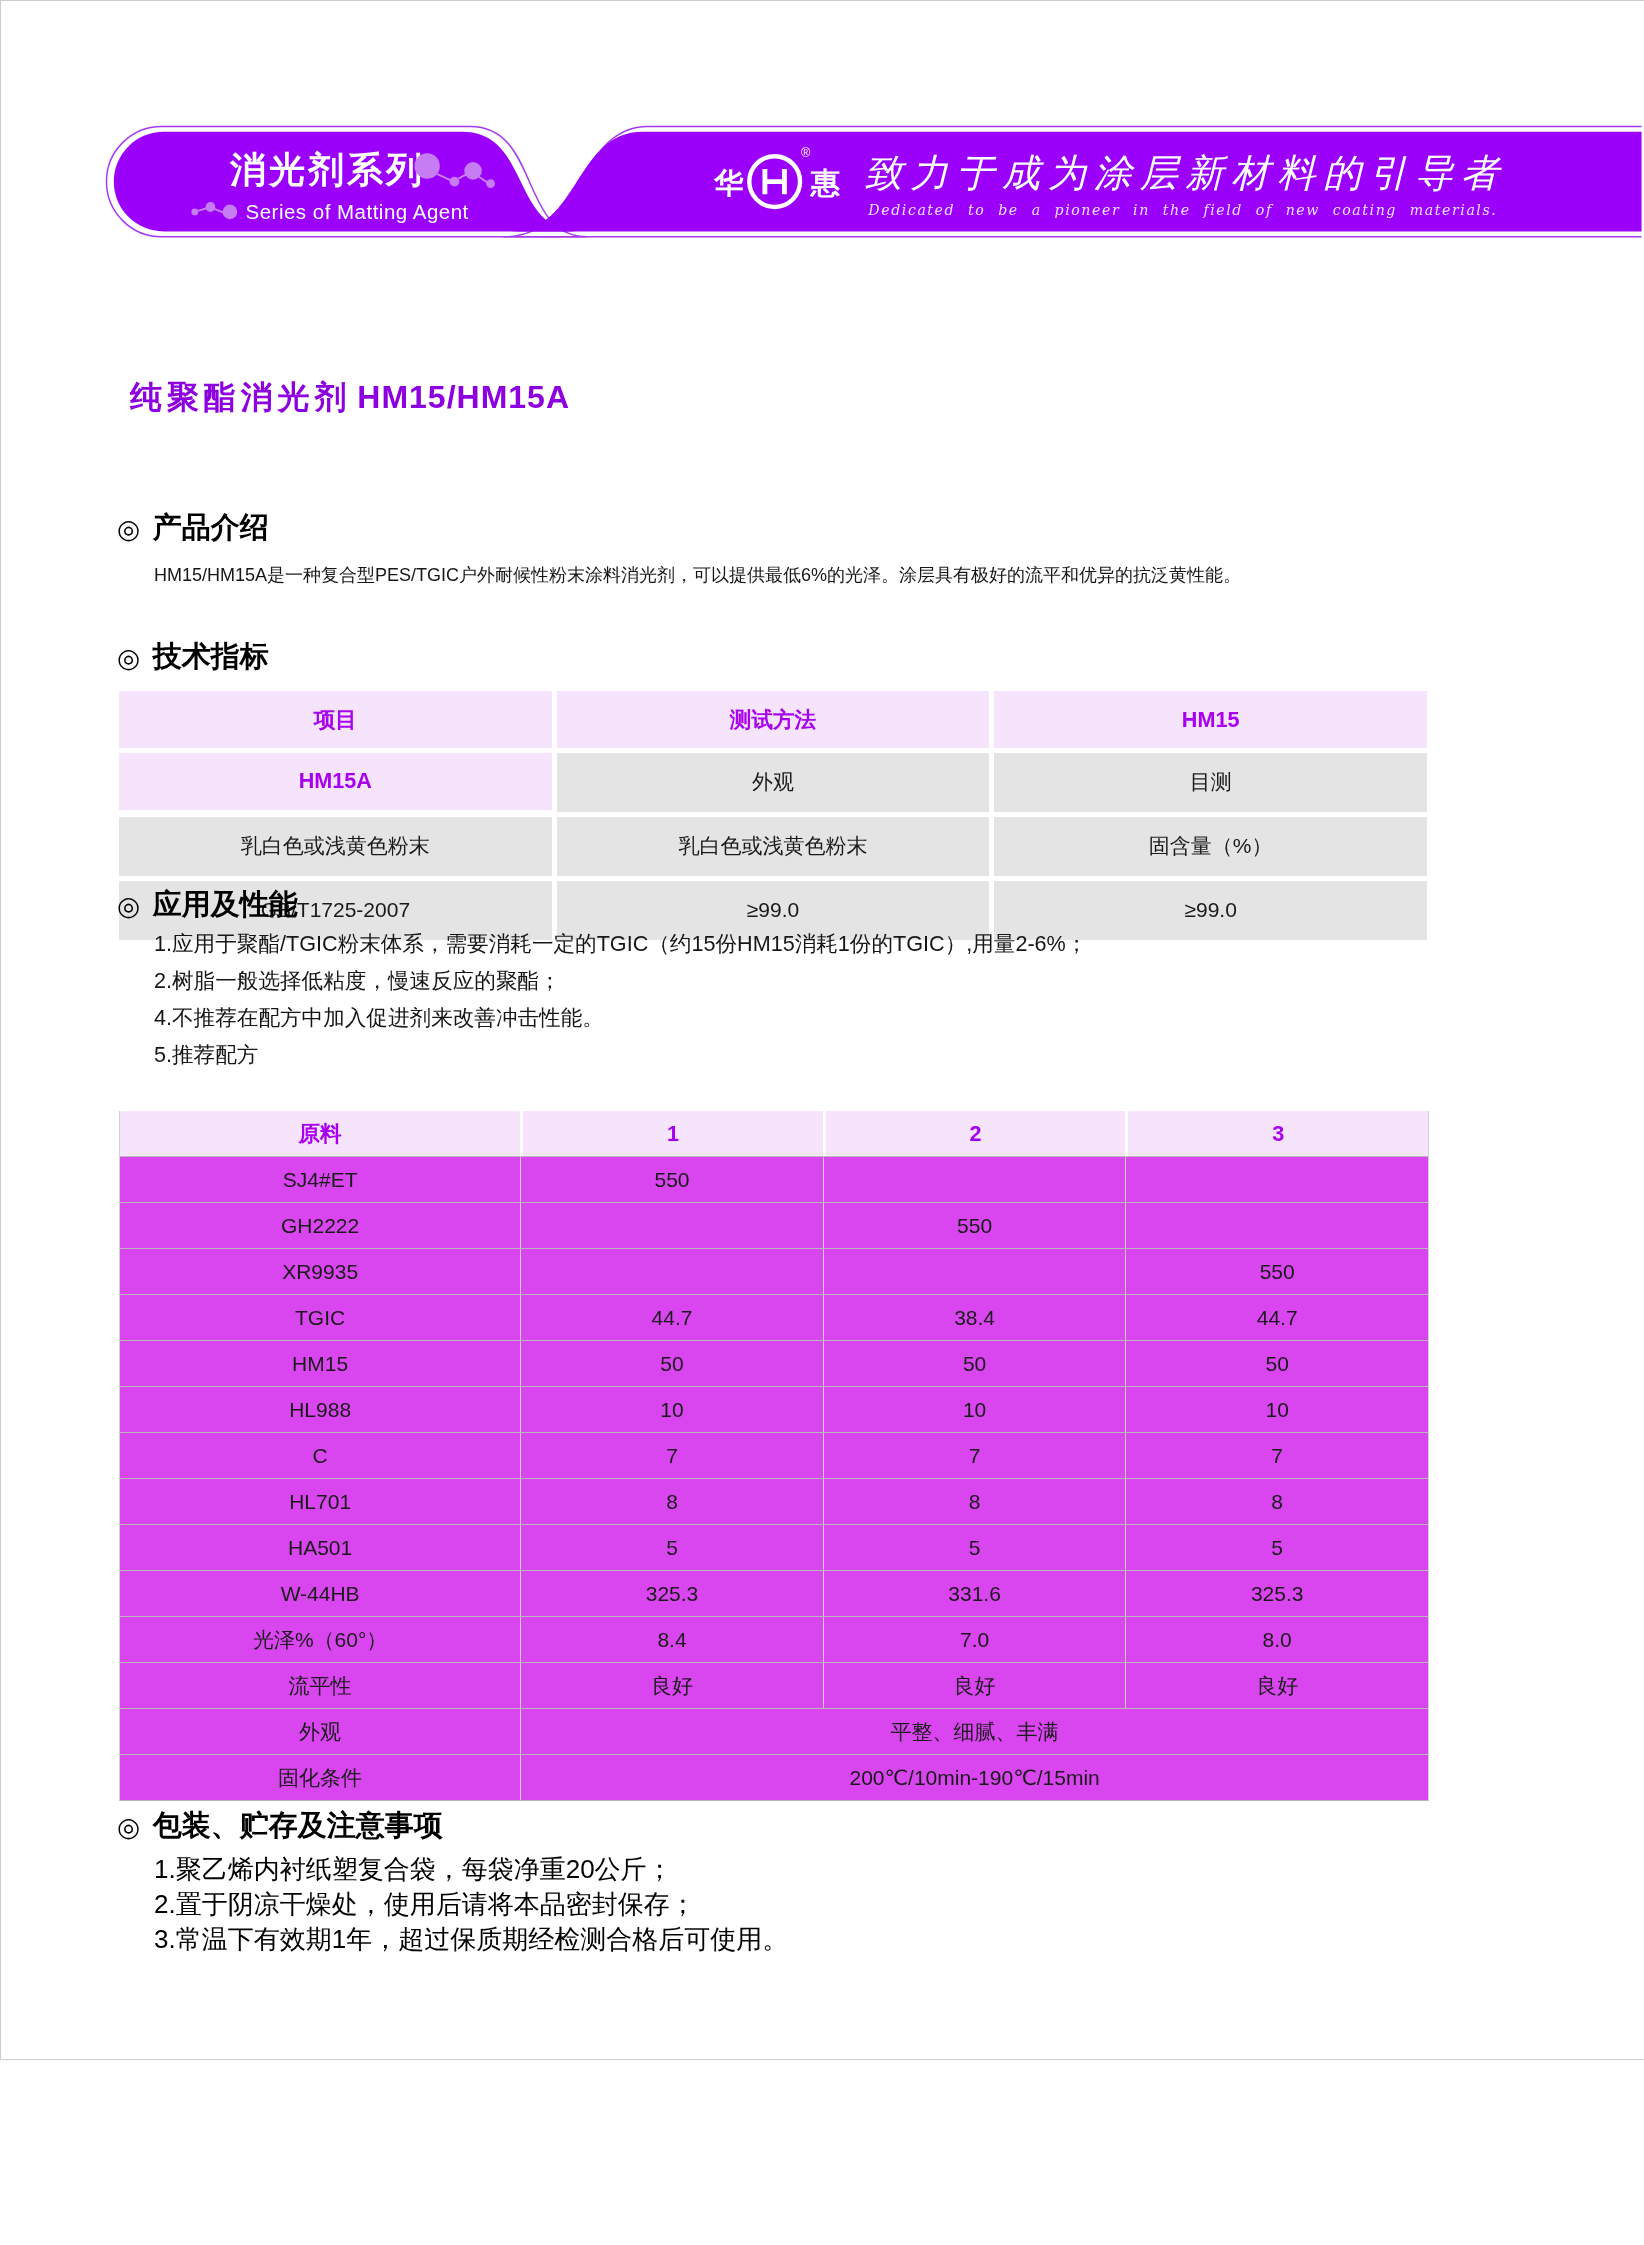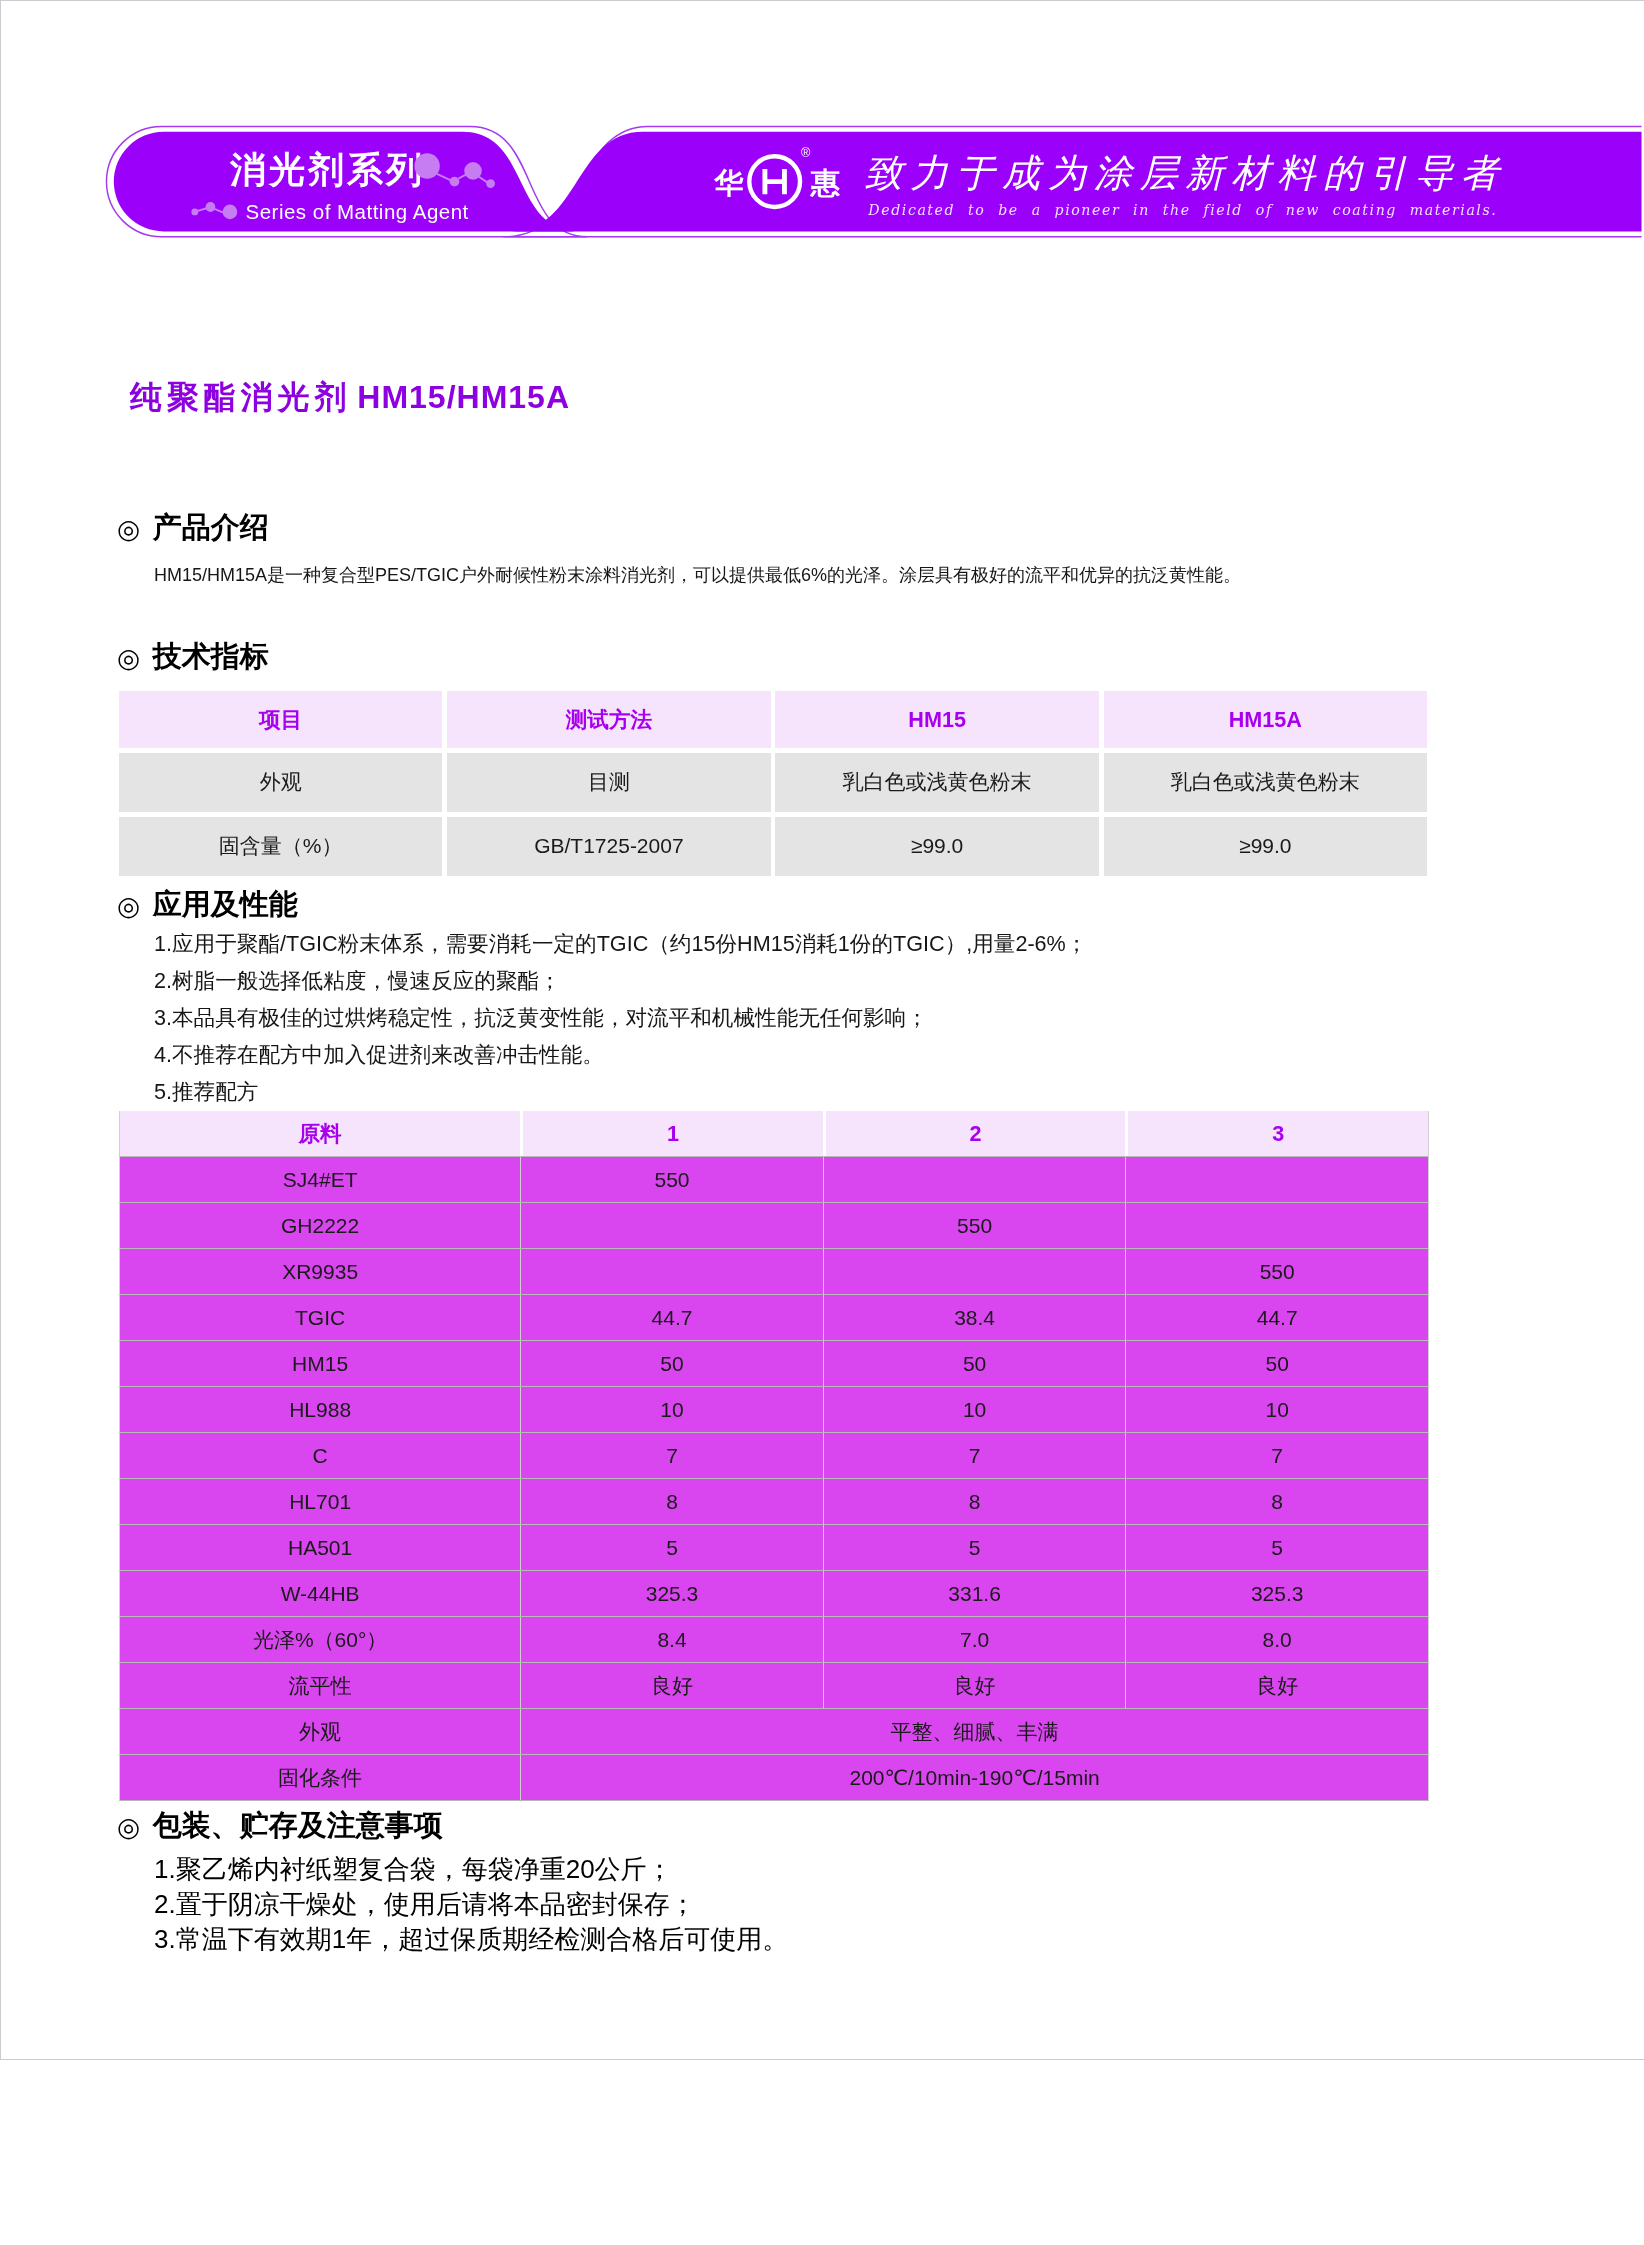--- a/index.html
+++ b/index.html
@@ -13,21 +13,21 @@
   .title{position:absolute;left:130px;top:376px;display:flex;align-items:baseline;color:#8d00e0;font-weight:bold;}
   .title .t-cn{font-size:32px;letter-spacing:4.9px;}
   .title .t-model{font-size:32px;margin-left:5.9px;letter-spacing:1px;}
 
   .sec-head{position:absolute;left:117px;display:flex;align-items:center;gap:12.7px;font-weight:bold;font-size:29px;color:#000;}
   .sec-head .bullet{font-size:26.5px;line-height:1;position:relative;top:1px;}
 
   .para{position:absolute;left:154px;top:559px;width:1274px;font-size:18px;line-height:33px;color:#161616;}
 
   
-  .table1{position:absolute;left:119px;top:691px;width:1308px;display:grid;grid-template-columns:repeat(4,1fr);gap:4.9px;}
+  .table1{position:absolute;left:119px;top:691px;width:1308px;display:grid;grid-template-columns:repeat(3,1fr);gap:4.9px;}
   .table1 .h{background:#f5e4fb;color:#a800ee;font-weight:bold;font-size:21.6px;height:57px;display:flex;align-items:center;justify-content:center;}
   .table1 .c{background:#e4e4e4;color:#1a1a1a;font-size:21px;height:59px;display:flex;align-items:center;justify-content:center;}
 
   .app-list{position:absolute;left:154px;top:925px;width:1274px;font-size:21.6px;color:#161616;}
   .app-list .app-item{line-height:37px;}
 
   
   .table2{position:absolute;left:119px;top:1111px;width:1308px;border-left:1px solid #d2d2d2;border-right:1px solid #d2d2d2;border-bottom:1px solid #b5b5b5;font-size:21px;color:#1a1a1a;}
   .t2row{display:flex;height:45px;}
   .t2row.body{border-top:1px solid #b9b9b9;background:#d946ef;}
@@ -117,21 +117,20 @@
     <div class="c">≥99.0</div>
   </div>
 
   <div class="sec-head" style="top:885px;">
     <span class="bullet">◎</span>
     <span>应用及性能</span>
   </div>
   <div class="app-list">
     <div class="app-item">1.应用于聚酯/TGIC粉末体系，需要消耗一定的TGIC（约15份HM15消耗1份的TGIC）,用量2-6%；</div>
     <div class="app-item">2.树脂一般选择低粘度，慢速反应的聚酯；</div>
-    <div class="app-item">3.本品具有极佳的过烘烤稳定性，抗泛黄变性能，对流平和机械性能无任何影响；</div>
     <div class="app-item">4.不推荐在配方中加入促进剂来改善冲击性能。</div>
     <div class="app-item">5.推荐配方</div>
   </div>
 
   <div class="table2">
     <div class="t2row head">
       <div class="t2c c1">原料</div>
       <div class="t2c cn">1</div>
       <div class="t2c cn">2</div>
       <div class="t2c cn">3</div>

